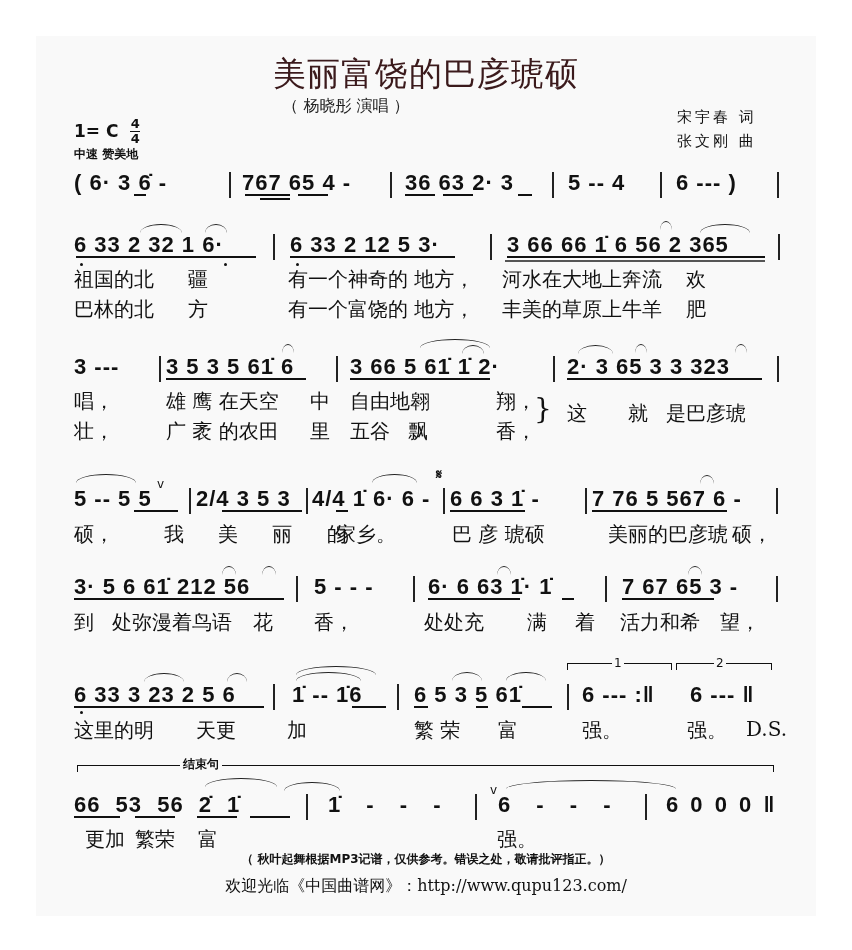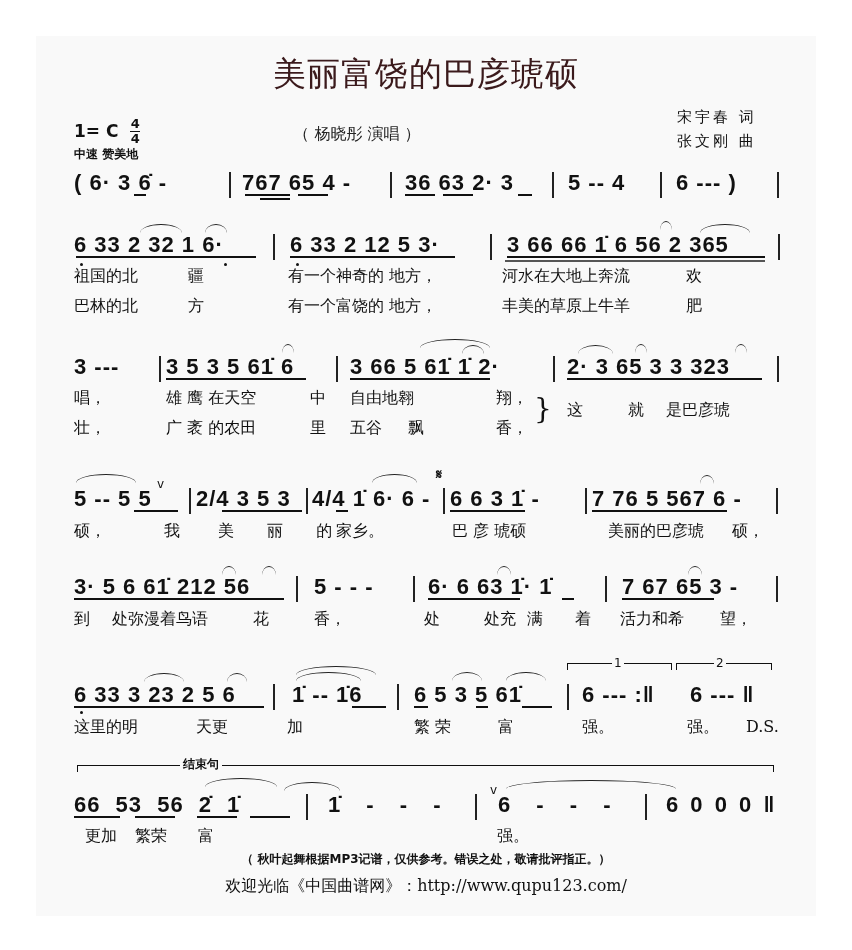--- a/index.html
+++ b/index.html
@@ -3,29 +3,29 @@
 <meta charset="utf-8">
 <style>
   html, body { margin:0; padding:0; }
   body {
     width:852px; height:950px; background:#ffffff; position:relative; overflow:hidden;
     font-family:"DejaVu Sans", sans-serif; color:#111;
   }
   .sheet { position:absolute; left:36px; top:36px; width:780px; height:880px; background:#f9f9f9; }
   .abs { position:absolute; white-space:nowrap; }
   .title { left:0; width:852px; top:52px; text-align:center; font-size:33px; color:#3b1a1c; letter-spacing:1px; font-family:"DejaVu Sans", sans-serif; }
-  .singer { left:0; width:692px; top:124px; text-align:center; font-size:16px; color:#222;padding-left:11px; }
+  .singer { left:0; width:692px; top:96px; text-align:center; font-size:16px; color:#222; }
   .key { left:74px; top:118px; font-size:17px; font-weight:bold; }
   .frac { display:inline-block; vertical-align:middle; text-align:center; font-size:13px; line-height:12px; margin-left:6px; font-weight:bold; }
   .frac span { display:block; }
   .frac .line { border-top:1.5px solid #111; width:10px; margin:1px auto; }
   .tempo { left:74px; top:146px; font-size:12px; font-weight:bold; }
   .credit { left:677px; font-size:15px; letter-spacing:3px; }
   .notes { font-family:"Liberation Sans", sans-serif; font-weight:bold; font-size:22px; letter-spacing:1px; color:#111; }
-  .lyric { font-family:"DejaVu Serif", serif; font-size:16px; color:#111; }
+  .lyric { font-family:"DejaVu Serif", serif; font-size:20px; color:#111; }
   .bar { position:absolute; width:2px; background:#222; }
   .ul { position:absolute; height:1.5px; background:#111; }
   .slur { position:absolute; border-top:1.5px solid #222; border-radius:50% 50% 0 0 / 100% 100% 0 0; height:8px; }
   .dot { position:absolute; width:3px; height:3px; background:#111; border-radius:50%; }
   .small { font-size:12px; }
   .footer1 { left:0; width:852px; top:851px; text-align:center; font-size:12px; font-weight:bold; }
   .footer2 { left:0; width:852px; top:876px; text-align:center; font-size:16px; font-family:"DejaVu Serif", serif; }
   .bracket-line { position:absolute; height:1px; background:#111; }
   .vtick { position:absolute; width:1px; background:#111; }
   .sym { font-family:"DejaVu Sans", sans-serif; font-size:14px; font-weight:bold; }
@@ -179,21 +179,21 @@
   <div class="bar" style="left:776px;top:576px;height:26px"></div>
   <div class="ul" style="left:74px;top:598px;width:210px"></div>
   <div class="ul" style="left:428px;top:598px;width:92px"></div>
   <div class="ul" style="left:562px;top:598px;width:12px"></div>
   <div class="ul" style="left:622px;top:598px;width:92px"></div>
   <div class="abs lyric" style="left:74px;top:609px">到</div>
   <div class="abs lyric" style="left:112px;top:609px">处弥漫着鸟语</div>
   <div class="abs lyric" style="left:253px;top:609px">花</div>
   <div class="abs lyric" style="left:314px;top:609px">香，</div>
   <div class="abs lyric" style="left:424px;top:609px">处</div>
-  <div class="abs lyric" style="left:484px;top:609px">处充</div>
+  <div class="abs lyric" style="left:444px;top:609px">处充</div>
   <div class="abs lyric" style="left:527px;top:609px">满</div>
   <div class="abs lyric" style="left:575px;top:609px">着</div>
   <div class="abs lyric" style="left:620px;top:609px">活力和希</div>
   <div class="abs lyric" style="left:720px;top:609px">望，</div>
 </div>
 
 <div>
   <div class="bracket-line" style="left:567px;top:663px;width:105px"></div>
   <div class="vtick" style="left:567px;top:663px;height:7px"></div>
   <div class="vtick" style="left:671px;top:663px;height:7px"></div>

